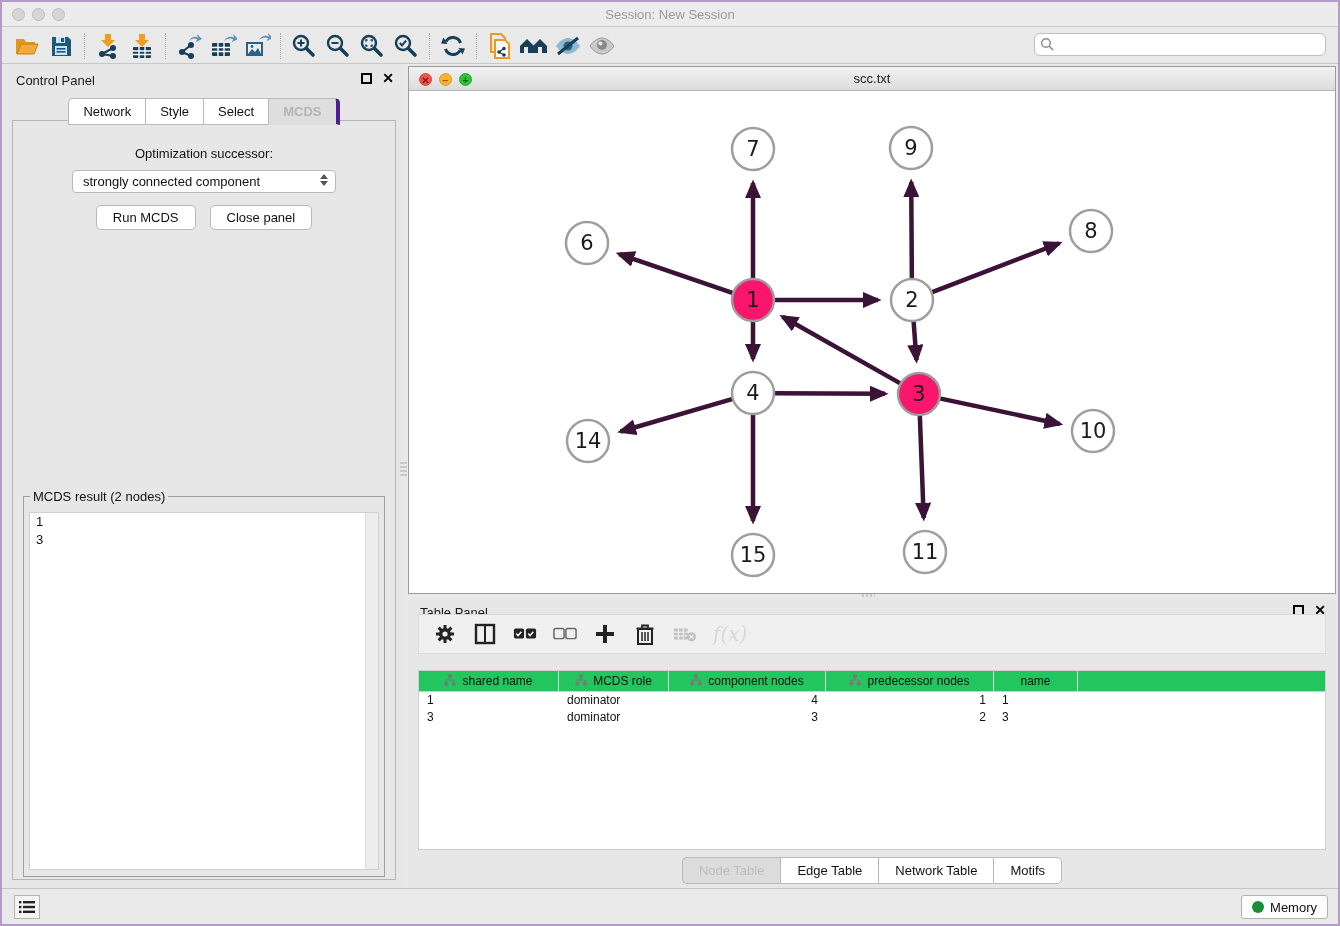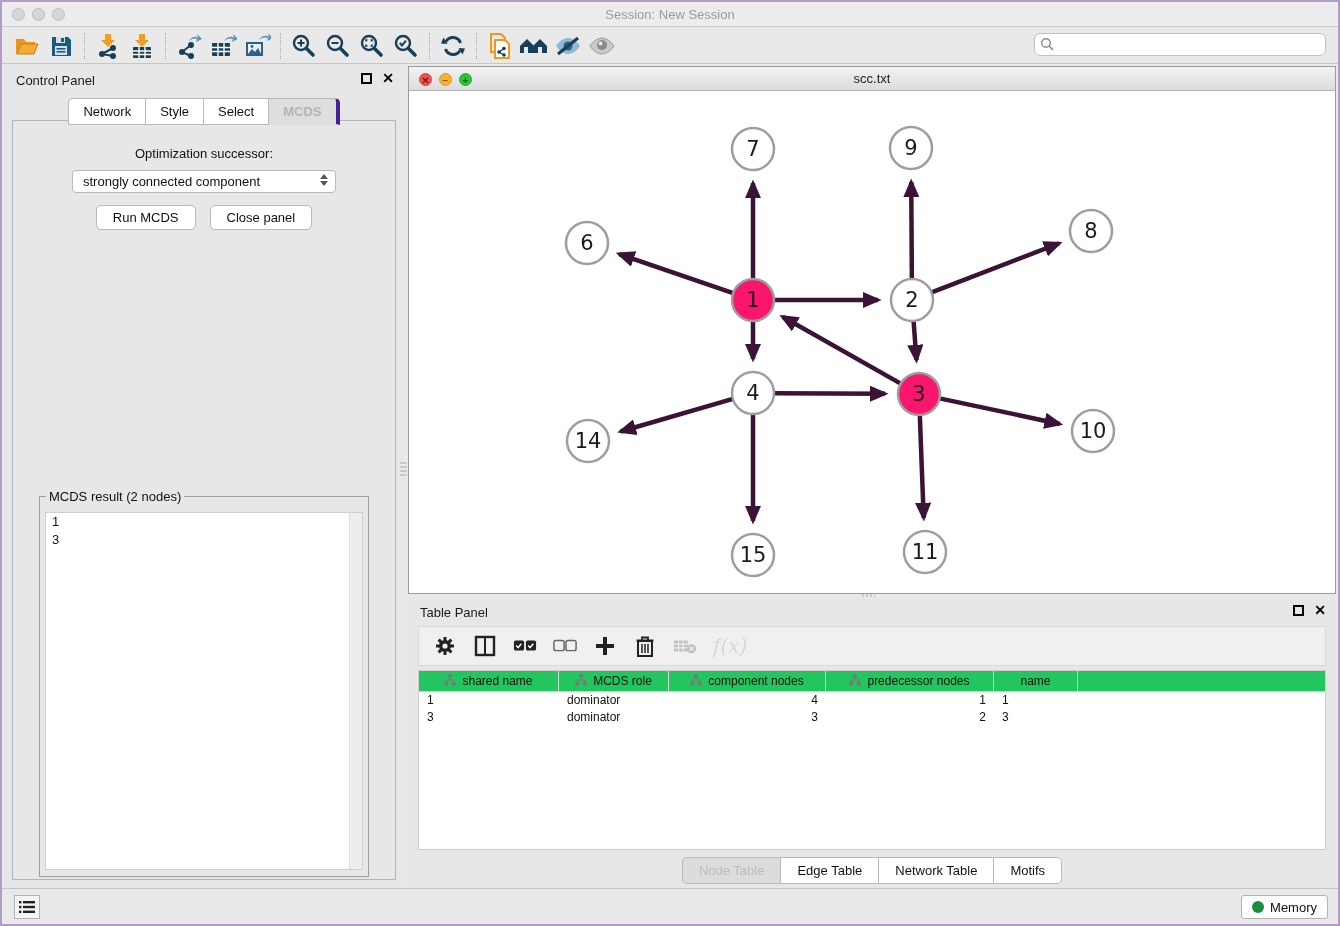--- a/index.html
+++ b/index.html
@@ -32,21 +32,21 @@
   .tab:last-child { border-right:4px solid #4c1d95; border-radius:0 5px 0 0;font-weight:bold; }
   .tab.selected { background:#dedede; color:#b4b4b4; border-bottom:1px solid #dedede; }
   .cp-body { position:absolute; left:8px; right:8px; top:56px; bottom:8px; border:1px solid #b5b5b5; background:#e7e7e7; }
   .opt-label { text-align:center; font-size:13px; color:#111; margin-top:25px; }
   .combo { position:relative; margin:9px auto 0 auto; width:264px; height:23px; background:#fff; border:1px solid #b9b9b9; border-radius:4px; font-size:13px; color:#111; padding:3px 0 0 10px; cursor:pointer; }
   .combo-arrows { position:absolute; right:7px; top:3px; display:flex; flex-direction:column; gap:2px; }
   .arr-up { width:0; height:0; border-left:4px solid transparent; border-right:4px solid transparent; border-bottom:5px solid #555; }
   .arr-dn { width:0; height:0; border-left:4px solid transparent; border-right:4px solid transparent; border-top:5px solid #555; }
   .btn-row { display:flex; justify-content:center; gap:14px; margin-top:12px; }
   .mac-btn { background:#fff; border:1px solid #b9b9b9; border-radius:5px; font-size:13px; color:#111; padding:4px 16px; cursor:pointer; font-family:"Liberation Sans", sans-serif; }
-  .result-fieldset { position:absolute; left:4px; right:4px; top:368px; bottom:2px; border:1px solid #9f9f9f; margin:0 22px; padding:0 4px 4px 4px; background:#e7e7e7; }
+  .result-fieldset { position:absolute; left:4px; right:4px; top:368px; bottom:2px; border:1px solid #9f9f9f; margin:0 6px; padding:0 4px 4px 4px; background:#e7e7e7; }
   .result-fieldset legend { font-size:13px; color:#111; padding:0 3px; margin-left:2px; }
   .result-box { position:absolute; left:5px; right:5px; top:8px; bottom:6px; background:#fff; border:1px solid #cfcfcf; overflow:hidden; }
   .result-line { font-size:13px; color:#111; padding:1px 0 2px 6px; }
   .result-scroll { position:absolute; right:0; top:0; bottom:0; width:13px; background:#ededed; border-left:1px solid #ddd; }
 
   
   .vgrip { position:absolute; left:398px; top:460px; width:7px; height:15px; background:repeating-linear-gradient(#c9c9c9 0 2px, #e9e9e9 2px 4px); }
   .hgrip { position:absolute; left:860px; top:588px; width:13px; height:7px; background:repeating-linear-gradient(90deg,#c9c9c9 0 2px, #e9e9e9 2px 4px); }
 
   
@@ -56,21 +56,21 @@
   .light { position:absolute; top:5.5px; width:13px; height:13px; border-radius:50%; text-align:center; font-size:10px; font-weight:bold; line-height:13px; cursor:pointer; }
   .light.red { background:#f0544c; border:1px solid #d8443c; color:#7c1d18; }
   .light.yellow { background:#f5b32f; border:1px solid #dd9b22; color:#87591a; }
   .light.green { background:#2fc138; border:1px solid #27a930; color:#0b5e12; }
   .net-canvas { position:absolute; left:0; top:24px; right:0; bottom:0; background:#fff; }
   .net-canvas svg text { font-family:"DejaVu Sans", sans-serif; }
 
   
   .table-panel { position:absolute; left:406px; top:596px; right:2px; bottom:36px; background:#e7e7e7; }
   .tp-head { position:absolute; left:0; right:0; top:0; height:26px; }
-  .tp-toolbar { position:absolute; left:10px; right:10px; top:28px; height:40px; background:#f0f0f0; border:1px solid #d9d9d9; display:flex; align-items:center; gap:16px; padding-left:14px; }
+  .tp-toolbar { position:absolute; left:10px; right:10px; top:16px; height:40px; background:#f0f0f0; border:1px solid #d9d9d9; display:flex; align-items:center; gap:16px; padding-left:14px; }
   .tp-tool { display:flex; align-items:center; justify-content:center; width:24px; height:24px; cursor:pointer; }
   .tp-tool.disabled { opacity:.45; cursor:default; }
   .fx-label { font-size:20px; font-style:italic; color:#b9b9b9; font-family:"DejaVu Serif", serif; }
   .grid { position:absolute; left:10px; right:10px; top:72px; bottom:38px; background:#fff; border:1px solid #cfcfcf; overflow:hidden; }
   .grid-header { display:flex; background:#22c55e; border-bottom:1px solid #cfcfcf; height:21px; }
   .gh-cell { display:flex; align-items:center; justify-content:center; gap:6px; font-size:12px; color:#111; border-right:1px solid #d6d6d6; cursor:pointer; }
   .grid-row { display:flex; height:17px; }
   .gr-cell { font-size:12px; color:#111; padding:1px 8px 0 8px; white-space:nowrap; overflow:hidden; }
   .bottom-tabs { position:absolute; left:0; right:0; bottom:4px; display:flex; justify-content:center; }
   .btab { font-size:13px; padding:5px 16px; background:#fff; border:1px solid #b9b9b9; border-right:none; color:#111; cursor:pointer; }

